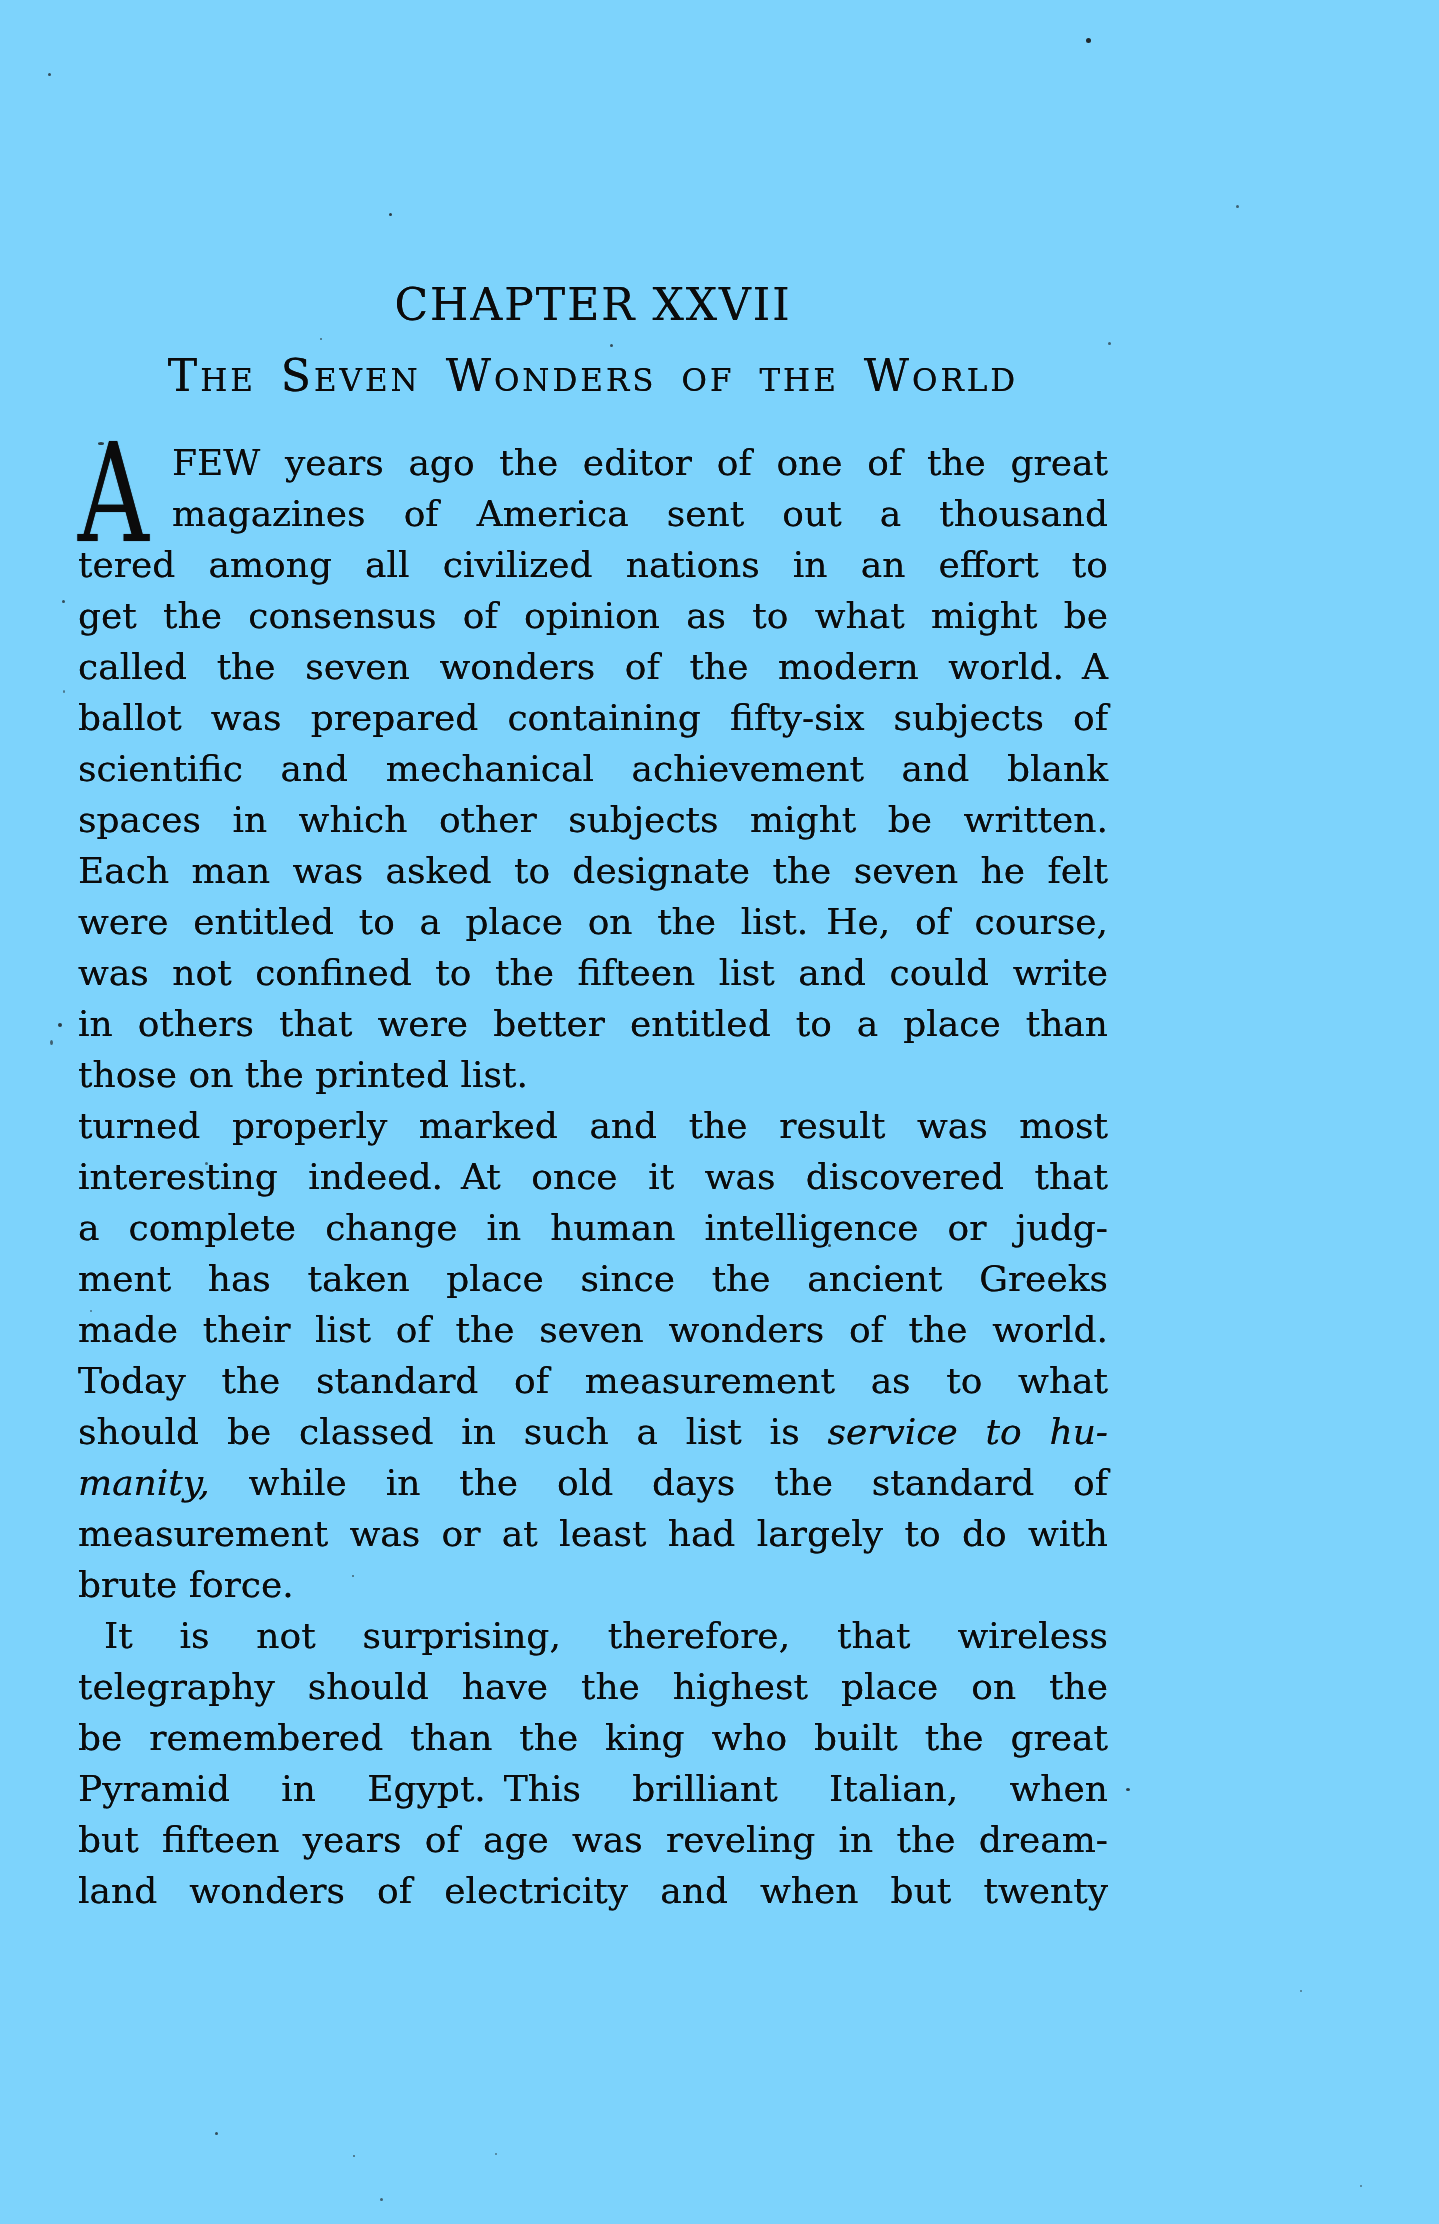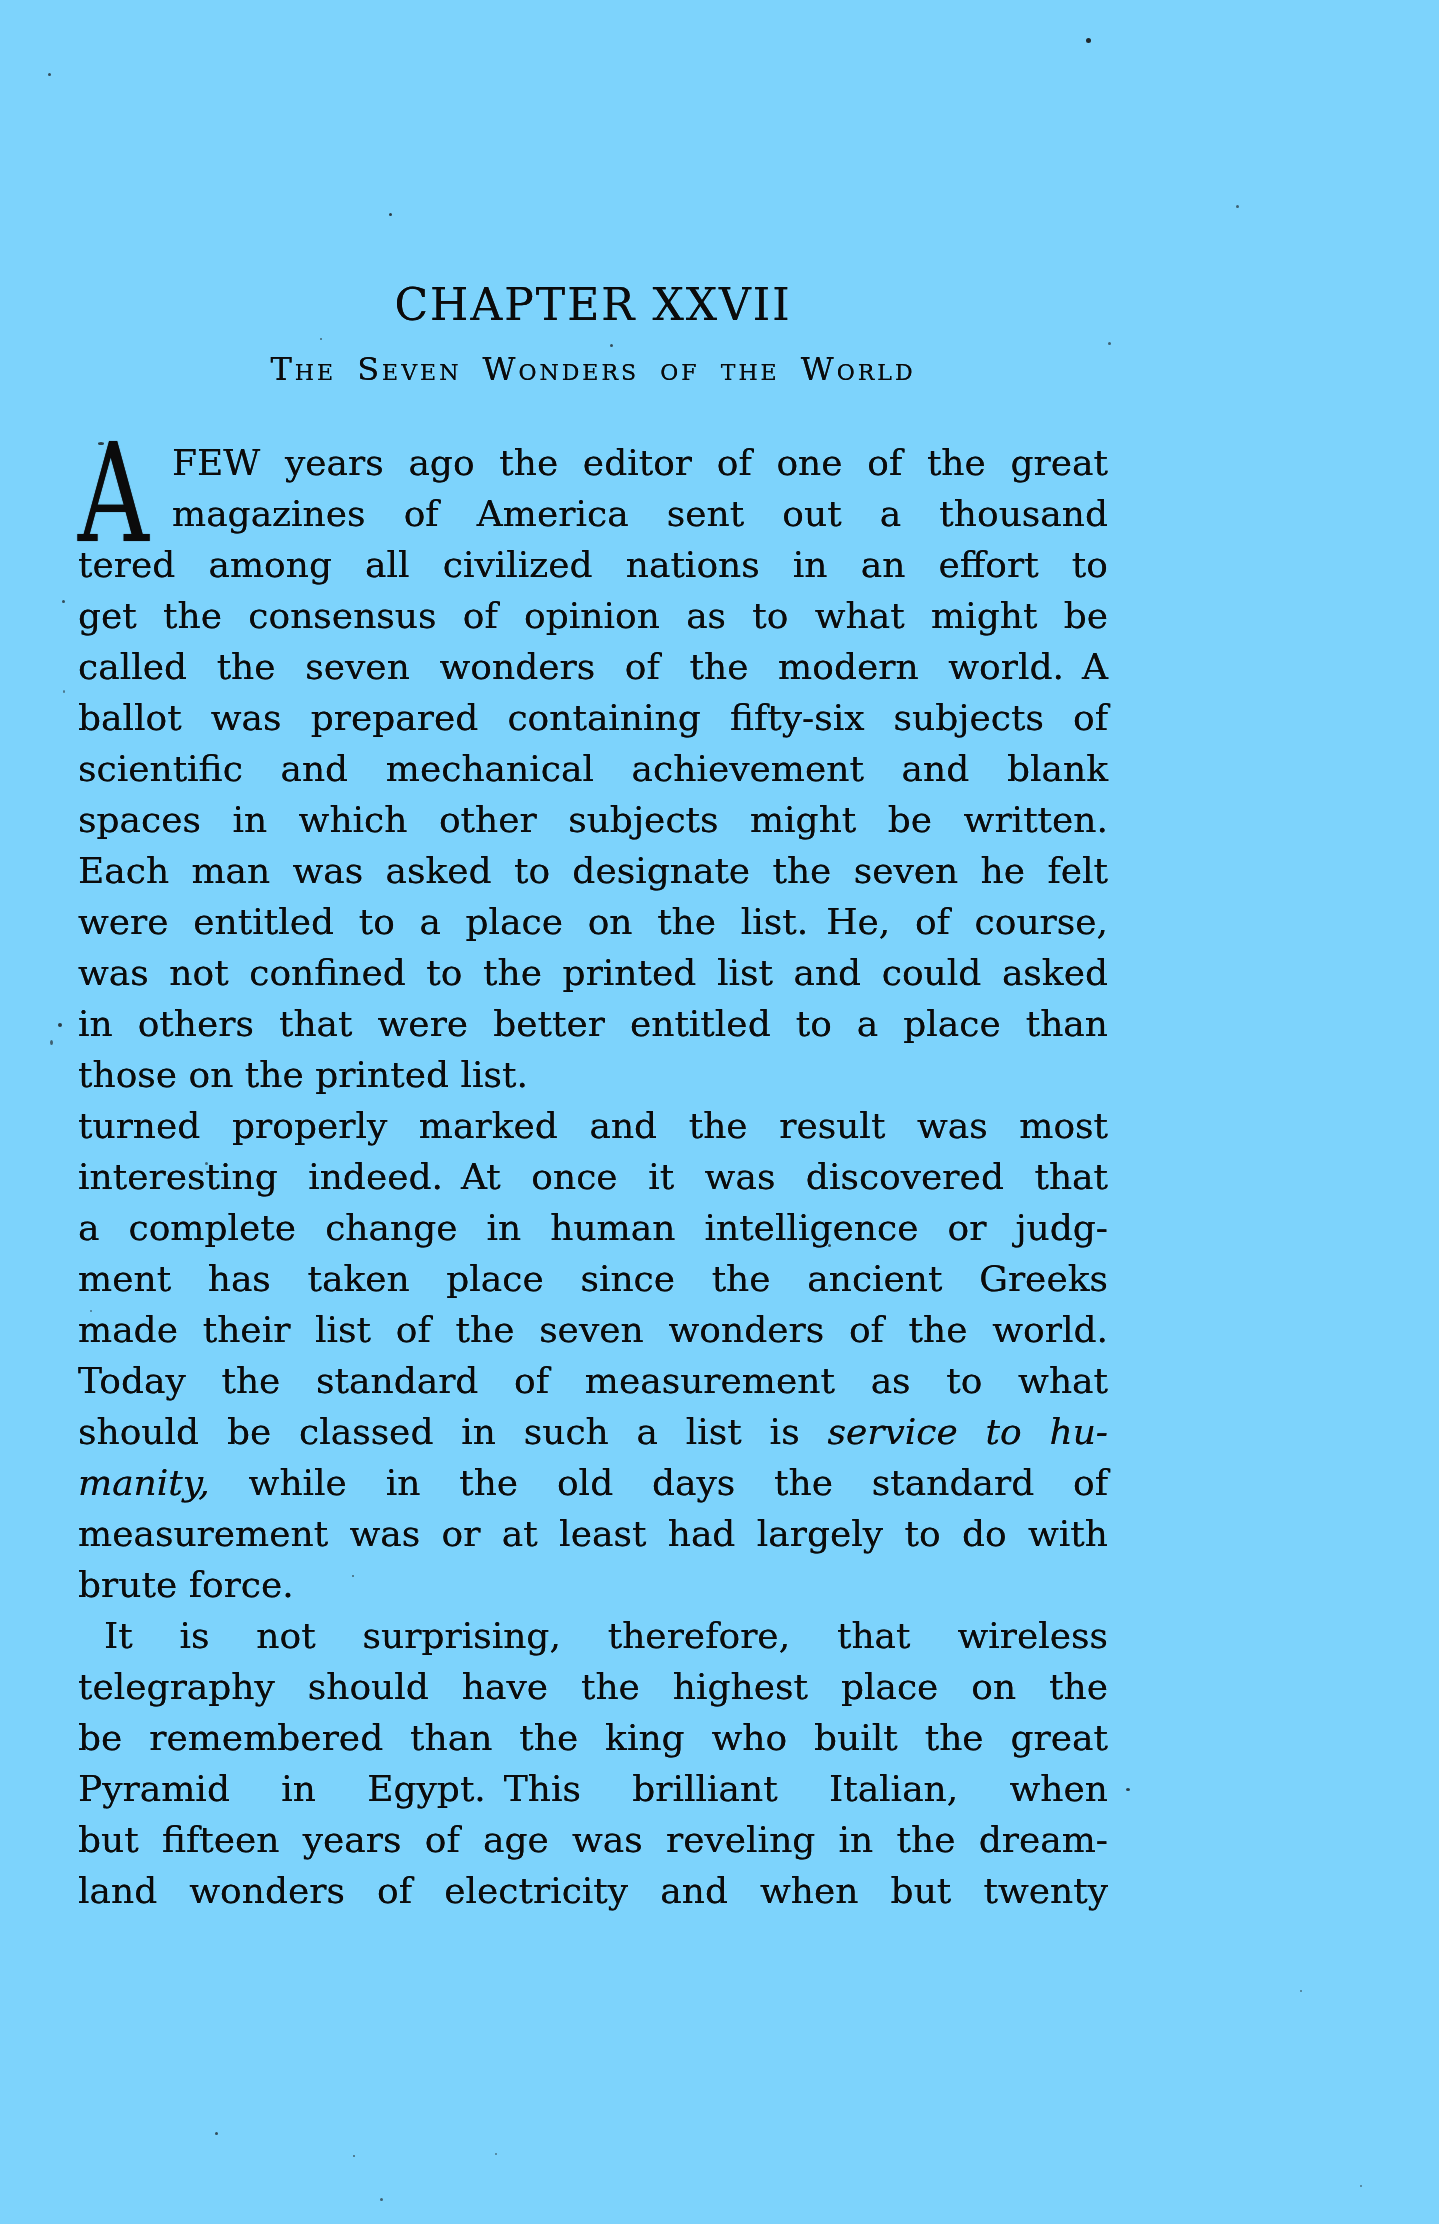--- a/index.html
+++ b/index.html
@@ -25,21 +25,21 @@
     letter-spacing: 2px;
     text-shadow: 0 0 0.6px rgba(0,0,0,0.85);
   }
   .subtitle {
     position: absolute;
     top: 350px;
     left: 78px;
     width: 1030px;
     margin: 0;
     text-align: center;
-    font-size: 32px;
+    font-size: 44px;
     font-weight: normal;
     font-variant: small-caps;
     letter-spacing: 3px;
     word-spacing: 8px;
     text-shadow: 0 0 0.6px rgba(0,0,0,0.85);
   }
   .body-text {
     position: absolute;
     top: 437px;
     left: 78px;
@@ -87,21 +87,21 @@
         <div class="line"><span>FEW years ago the editor of one of the great</span></div>
         <div class="line"><span>magazines of America sent out a thousand</span></div>
         <div class="line"><span>tered among all civilized nations in an effort to</span></div>
         <div class="line"><span>get the consensus of opinion as to what might be</span></div>
         <div class="line"><span>called the seven wonders of the modern world. A</span></div>
         <div class="line"><span>ballot was prepared containing fifty-six subjects of</span></div>
         <div class="line"><span>scientific and mechanical achievement and blank</span></div>
         <div class="line"><span>spaces in which other subjects might be written.</span></div>
         <div class="line"><span>Each man was asked to designate the seven he felt</span></div>
         <div class="line"><span>were entitled to a place on the list. He, of course,</span></div>
-        <div class="line"><span>was not confined to the printed list and could asked</span></div>
+        <div class="line"><span>was not confined to the fifteen list and could write</span></div>
         <div class="line"><span>in others that were better entitled to a place than</span></div>
         <div class="line last"><span>those on the printed list.</span></div>
       </div>
       <div class="paragraph">
         <div class="line"><span>turned properly marked and the result was most</span></div>
         <div class="line"><span>interesting indeed. At once it was discovered that</span></div>
         <div class="line"><span>a complete change in human intelligence or judg-</span></div>
         <div class="line"><span>ment has taken place since the ancient Greeks</span></div>
         <div class="line"><span>made their list of the seven wonders of the world.</span></div>
         <div class="line"><span>Today the standard of measurement as to what</span></div>

